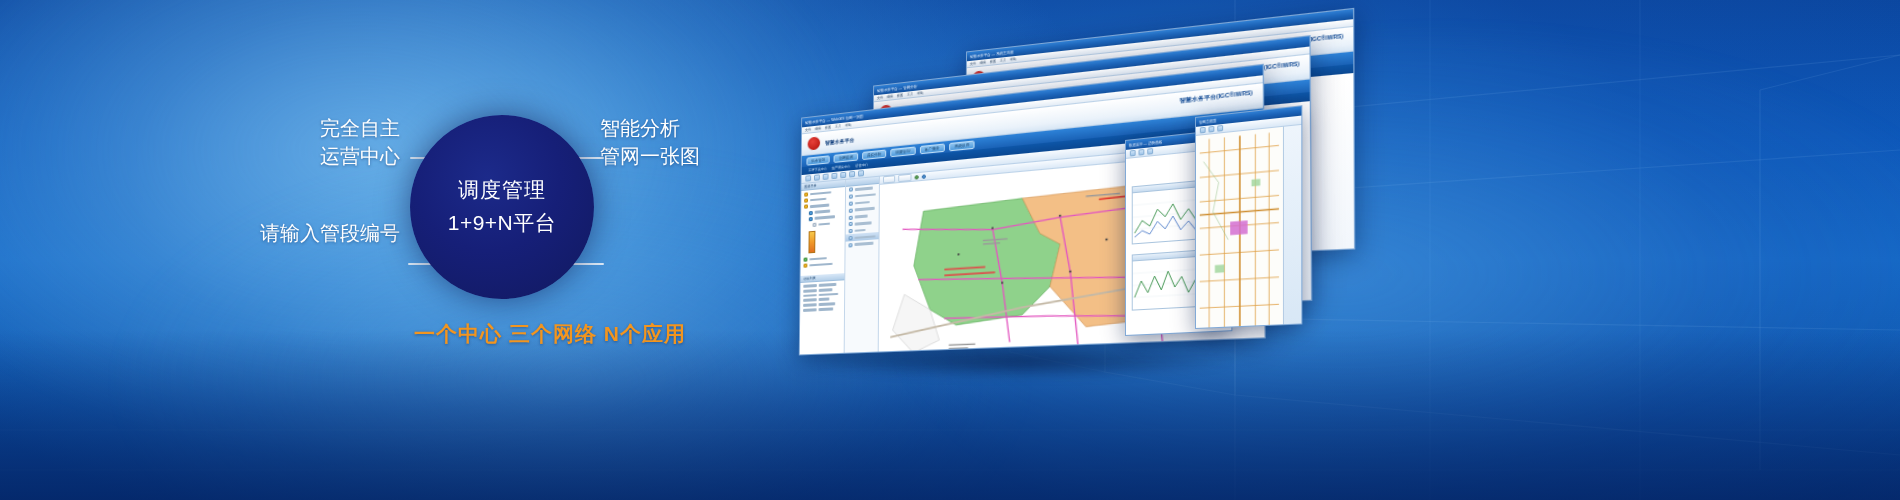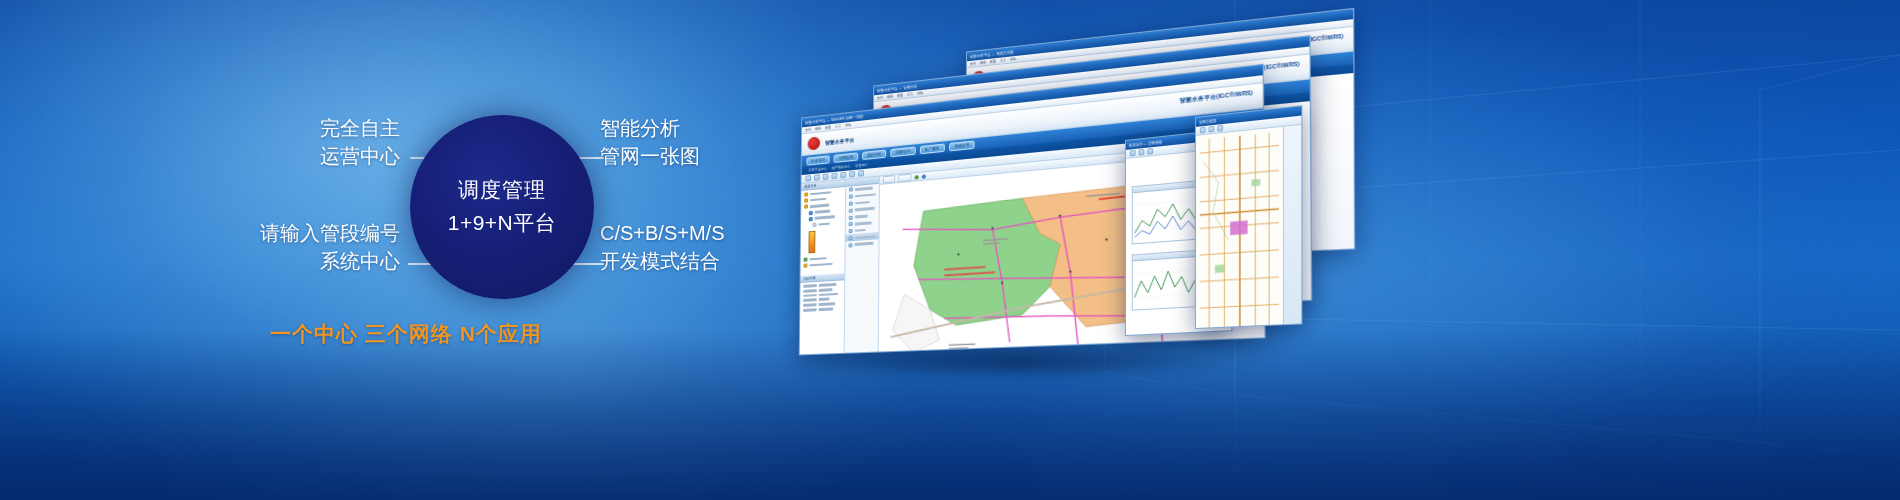--- a/index.html
+++ b/index.html
@@ -88,20 +88,21 @@
     background: rgba(255,255,255,0.82);
     border-radius: 1px;
   }
   #line-tl { left: 140px; top: 62px;  width: 64px; }
   #line-bl { left: 138px; top: 168px; width: 64px; }
   #line-tr { left: 272px; top: 62px;  width: 62px; }
   #line-br { left: 272px; top: 168px; width: 62px; }
 
   #tagline {
     position: absolute; left: 270px; top: 320px; width: 560px;
+    text-align: center;
     color: #f2951f;
     font-size: 21px;
     font-weight: 700;
     letter-spacing: 1px;
     text-shadow: 0 1px 3px rgba(0,25,70,0.4);
   }
 
   
   #shots { position: absolute; left: 790px; top: 45px; width: 560px; height: 330px; }
 
@@ -331,32 +332,27 @@
     <div class="spoke-line" id="line-tr"></div>
     <div class="spoke-line" id="line-br"></div>
 
     <div class="spoke-label right-align" id="lbl-tl">
       <div>完全自主</div>
       <div>运营中心</div>
     </div>
 
     <div class="spoke-label right-align" id="lbl-bl">
       <div>请输入管段编号</div>
-      <div>系统中心</div>
     </div>
 
     <div class="spoke-label left-align" id="lbl-tr">
       <div>智能分析</div>
       <div>管网一张图</div>
     </div>
 
-    <div class="spoke-label left-align" id="lbl-br">
-      <div>C/S+B/S+M/S</div>
-      <div>开发模式结合</div>
-    </div>
 
     <div id="hub">
       <div class="hub-cn">调度管理</div>
       <div class="hub-plat">1+9+N平台</div>
     </div>
   </div>
 
   <div id="tagline">一个中心  三个网络  N个应用</div>
 
   <div id="shots">

